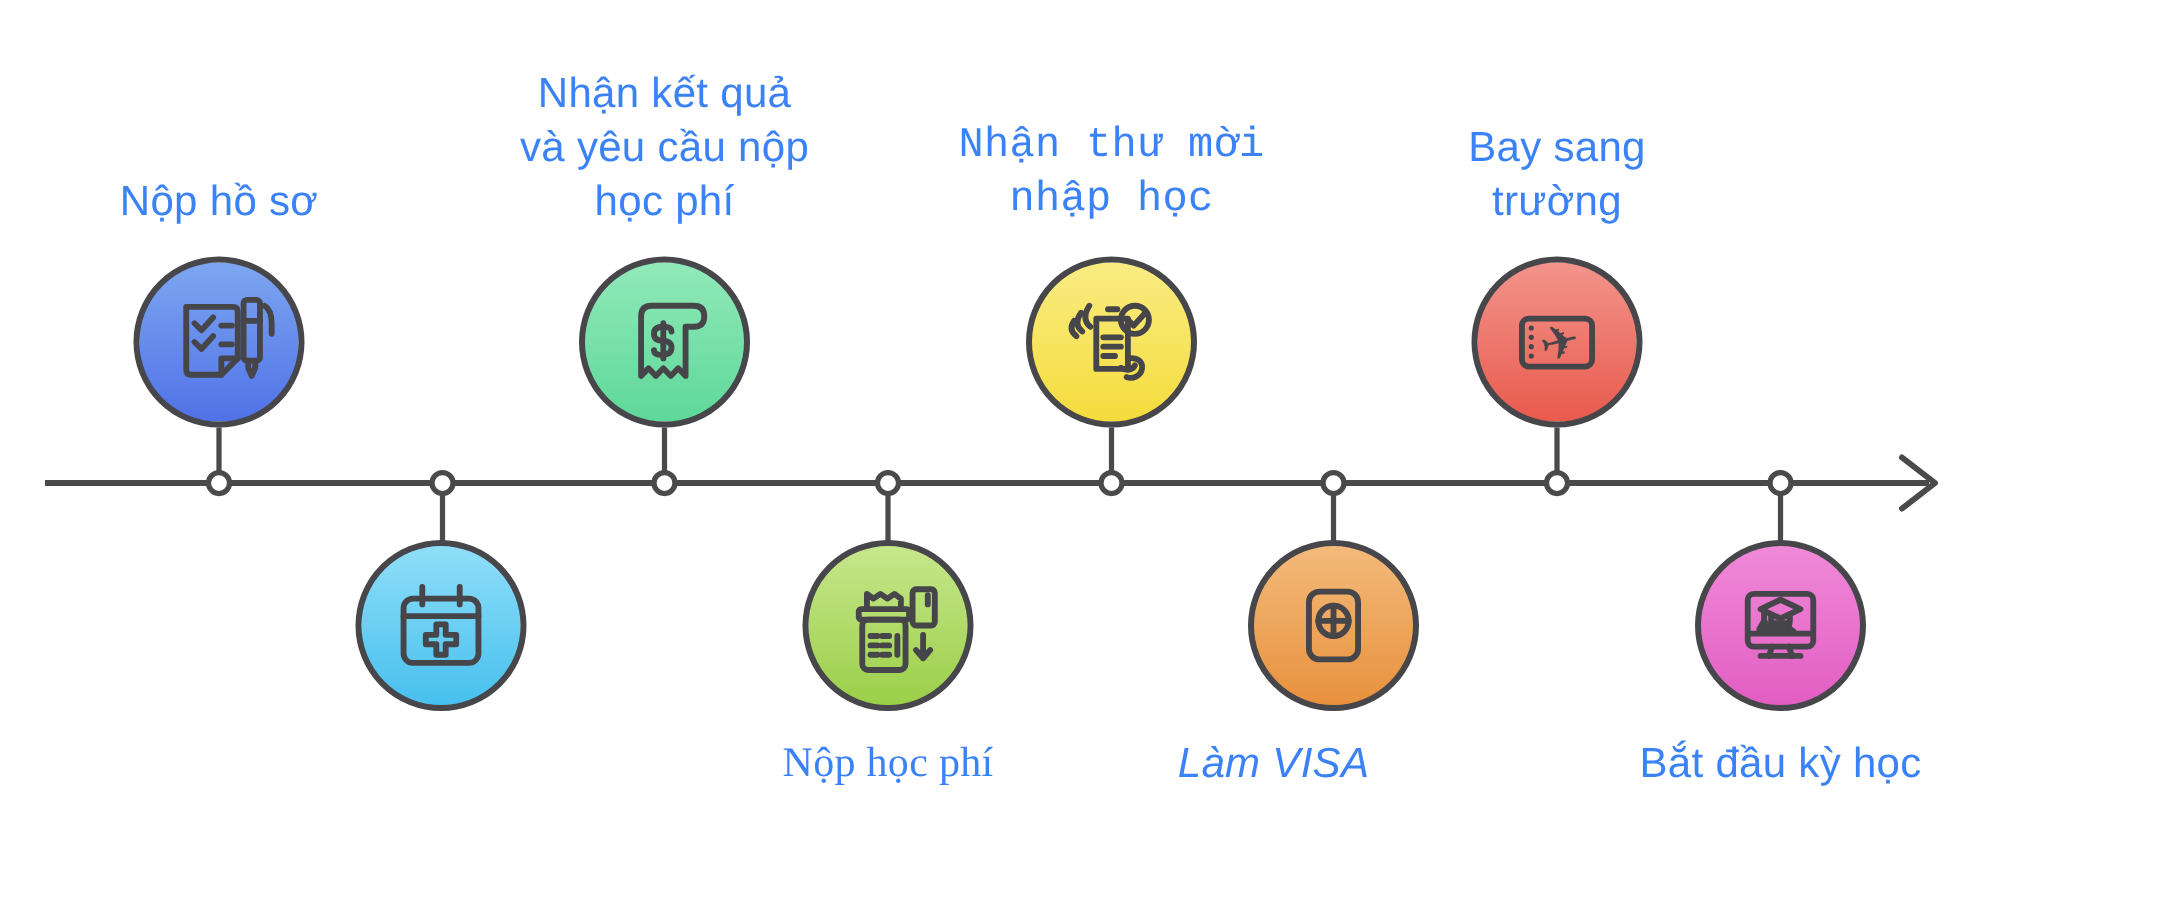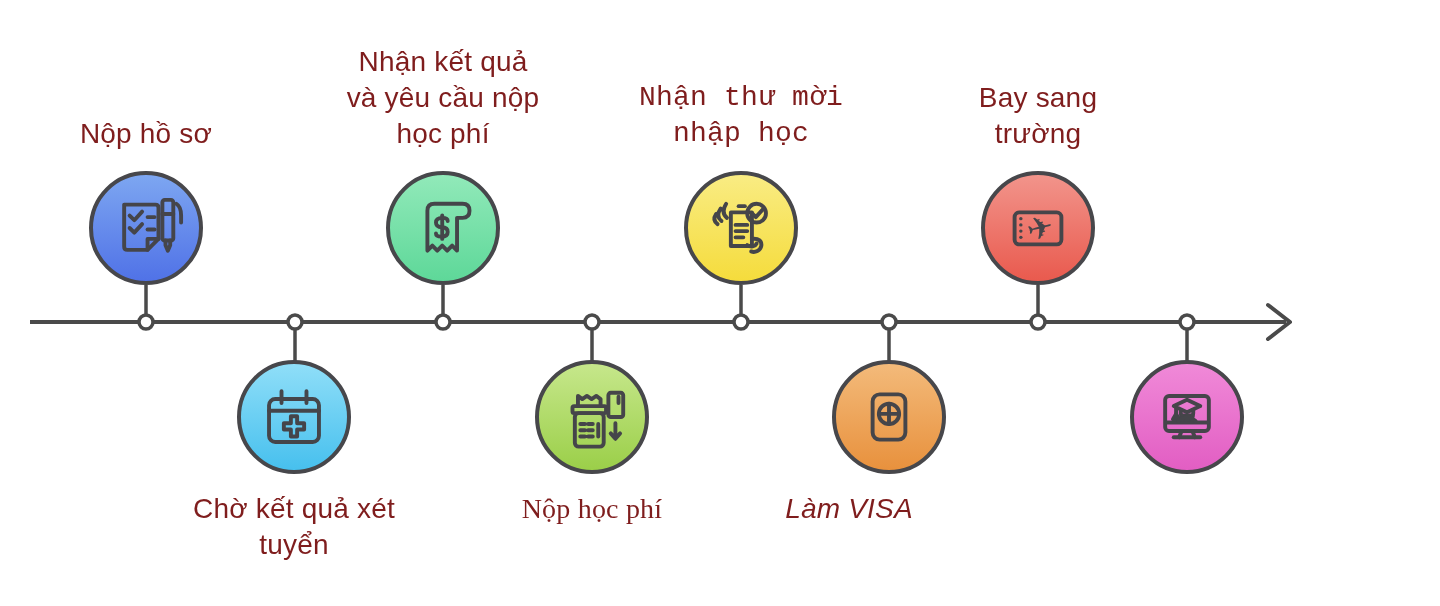--- a/index.html
+++ b/index.html
@@ -15,21 +15,21 @@
     display:flex;align-items:center;justify-content:center;
   }
   .bubble svg{width:78px;height:78px;}
   .ic path,.ic rect,.ic circle{
     fill:none;stroke:#45454a;stroke-width:5;stroke-linecap:round;stroke-linejoin:round;
   }
   .ic .dotf{fill:#45454a;stroke:none;}
   .ic text{fill:#45454a;stroke:none;font-family:"DejaVu Sans",sans-serif;}
   .label{
     position:absolute;width:340px;text-align:center;
-    font-size:28px;line-height:36px;font-weight:500;color:#7f1d1d;
+    font-size:28px;line-height:36px;font-weight:500;color:#3b82f6;
     white-space:pre-line;letter-spacing:.2px;
   }
   
   .b1{left:89px;top:171px;}  .b3{left:386px;top:171px;}
   .b5{left:684px;top:171px;} .b7{left:981px;top:171px;}
   .b2{left:237px;top:360px;} .b4{left:535px;top:360px;}
   .b6{left:832px;top:360px;} .b8{left:1130px;top:360px;}
   
   .l1{left:-24px;top:116px;}  .l3{left:273px;top:44px;}
   .l5{left:571px;top:80px;font-family:Liberation Mono, monospace;}   .l7{left:868px;top:80px;text-align:center;}
@@ -83,22 +83,20 @@
   <div class="label l1">Nộp hồ sơ</div>
 
   <div class="bubble b2" style="background: linear-gradient(rgb(143, 222, 248), rgb(71, 192, 238));">
     <svg class="ic" viewBox="0 0 100 100">
       <rect x="18" y="27" width="64" height="55" rx="8"></rect>
       <path d="M18 42 H82"></path>
       <path d="M34 17 v15 M66 17 v15"></path>
       <path d="M46 49 h8 v9 h9 v8 h-9 v9 h-8 v-9 h-9 v-8 h9 Z"></path>
     </svg>
   </div>
-  <div class="label l2">Chờ kết quả xét
-tuyển</div>
 
   <div class="bubble b3" style="background: linear-gradient(rgb(145, 233, 185), rgb(94, 216, 153));">
     <svg class="ic" viewBox="0 0 100 100">
       <path d="M30 79 V28 q0 -9 9 -9 h36 q9 0 9 9 q0 9 -9 9 h-7 v42 l-6.3 -6.5 -6.35 6.5 -6.35 -6.5 -6.35 6.5 -6.3 -6.5 L30 79 Z"></path>
       <path d="M49 34 V64"></path>
       <path d="M56 41 q0 -4 -7 -4 q-8 0 -8 6 q0 6 7.5 6 q7.5 0 7.5 6 q0 6 -8 6 q-7 0 -7 -4"></path>
     </svg>
   </div>
   <div class="label l3">Nhận kết quả
 và yêu cầu nộp
@@ -161,14 +159,15 @@
       <path d="M43 68 l-3 8 M57 68 l3 8"></path>
       <path d="M33 76 H67"></path>
       <path d="M33 36 L50 28 L67 36 L50 44 Z"></path>
       <path d="M36 38 v8"></path>
       <path d="M36 46 l-4 7 h8 Z"></path>
       <path d="M42 41 v4 q0 9 8 9 q8 0 8 -9 v-4"></path>
       <path d="M44 48 h12"></path>
       <path d="M39 55 q11 -9 22 0"></path>
     </svg>
   </div>
+  <div class="label l8">Bắt đầu kỳ học</div>
 
 </div>
 
 </body></html>

